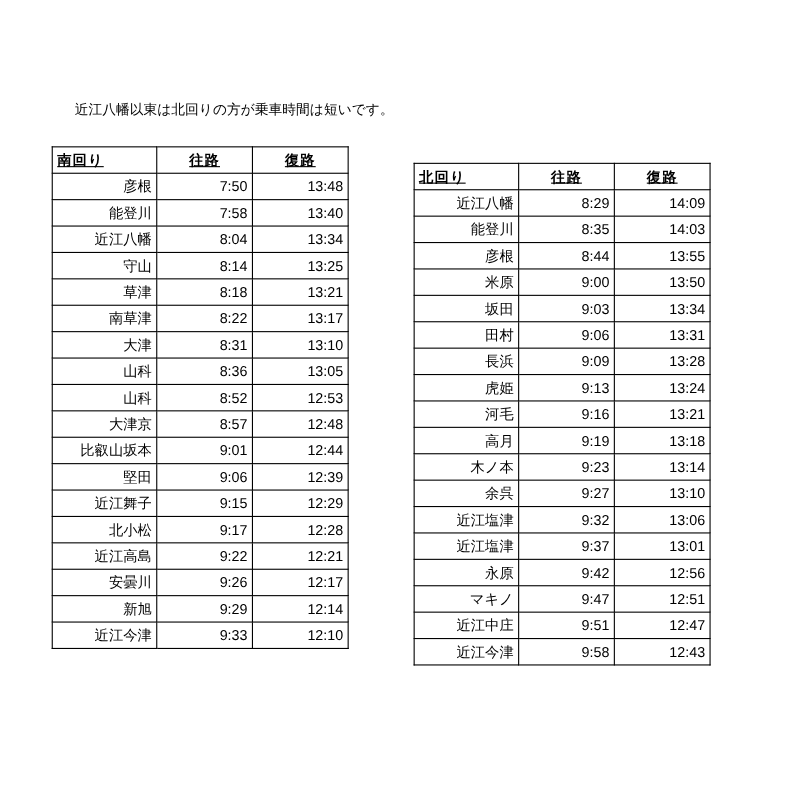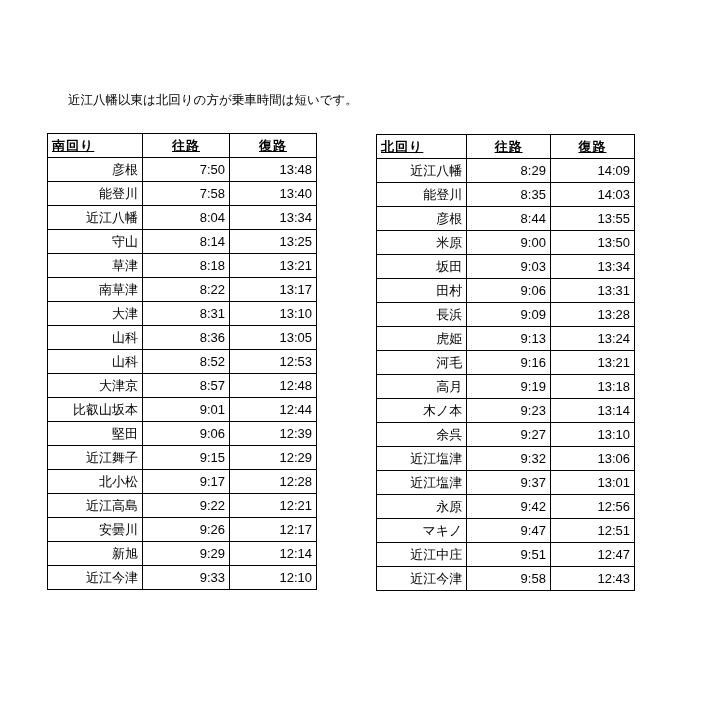--- a/index.html
+++ b/index.html
@@ -10,21 +10,21 @@
     width: 724px;
     height: 724px;
     background: #ffffff;
     font-family: "Liberation Sans", sans-serif;
     position: relative;
     overflow: hidden;
   }
   .page {
     position: absolute;
     left: 0; top: 0;
-    width: 635px;
+    width: 724px;
     height: 724px;
   }
   .caption {
     position: absolute;
     left: 68px;
     top: 92px;
     font-size: 12.5px;
     color: #000000;
     white-space: nowrap;
   }
@@ -32,21 +32,21 @@
     position: absolute;
     border-collapse: collapse;
     table-layout: fixed;
   }
   table.tt.left {
     left: 47px;
     top: 133px;
   }
   table.tt.right {
     left: 376px;
-    top: 134px;
+    top: 148px;
   }
   table.tt td, table.tt th {
     border: 1px solid #000000;
     height: 23px;
     padding: 0 4px;
     font-size: 13px;
     font-weight: normal;
     color: #000000;
     background: #ffffff;
     line-height: 23px;

